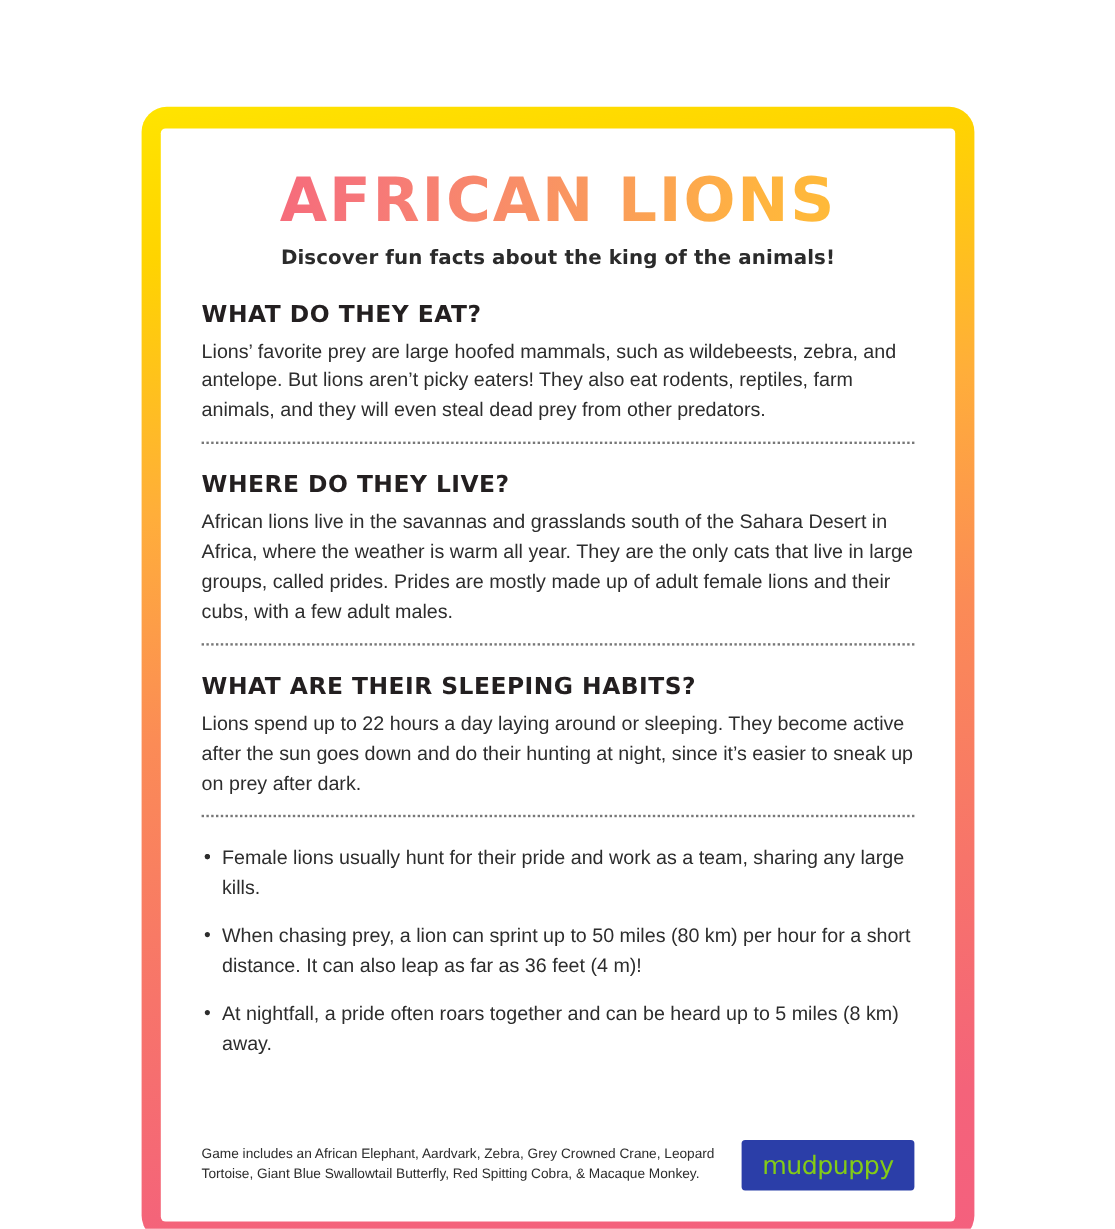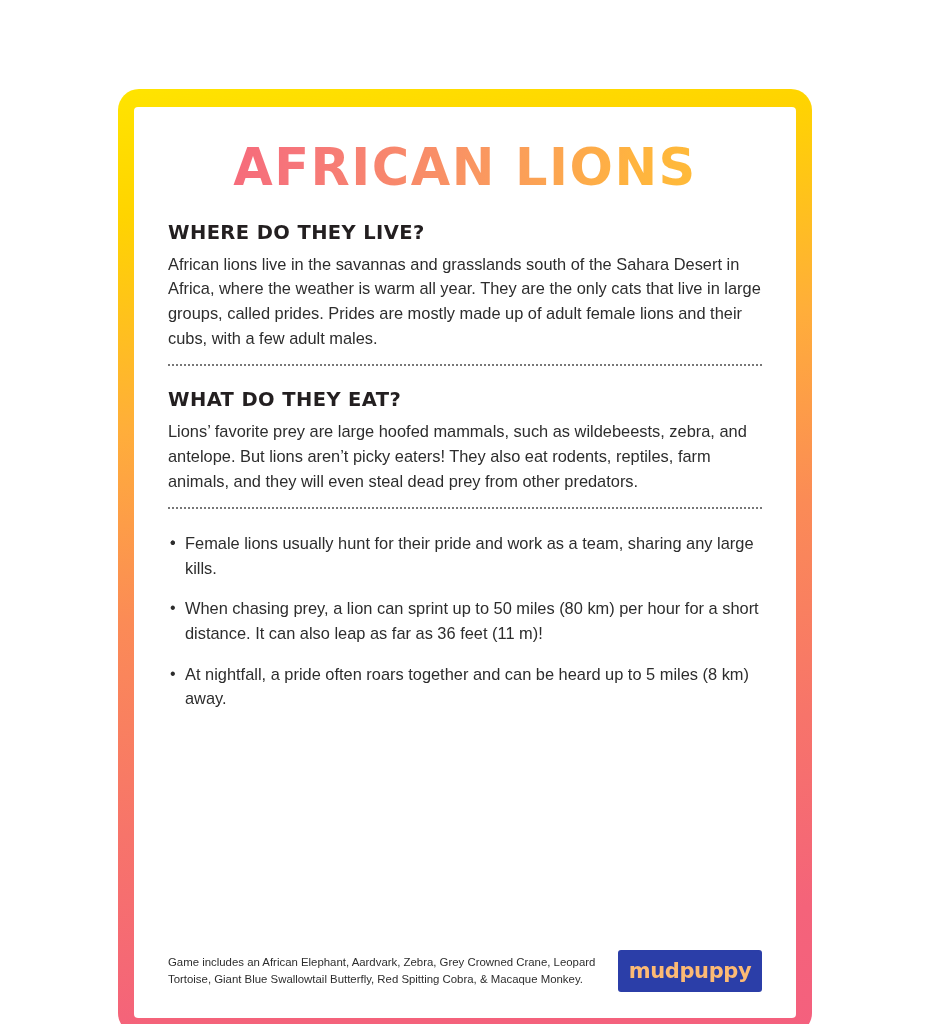--- a/index.html
+++ b/index.html
@@ -157,61 +157,67 @@
   .logo {
     width: 148px;
     height: 42px;
     background: #2b3ea8;
     border-radius: 3px;
     display: flex;
     align-items: center;
     justify-content: center;
   }
   .logo-text {
-    color: #fdba74;
-    font-family: "DejaVu Sans", sans-serif;
-    font-weight: bold;
+    color: #84cc16;
+    font-family: "DejaVu Sans", sans-serif;
+    font-weight: normal;
     font-size: 21px;
     letter-spacing: -0.4px;
   }
 </style>
 </head>
 <body>
 
 <div class="page">
   <div class="card-frame">
     <div class="card-inner">
 
       <h1 class="title">AFRICAN LIONS</h1>
+      <p class="subtitle">Discover fun facts about the king of the animals!</p>
+
+      <div class="section">
+        <h2 class="section-heading">WHAT DO THEY EAT?</h2>
+        <p class="section-body">Lions’ favorite prey are large hoofed mammals, such as wildebeests, zebra, and antelope. But lions aren’t picky eaters! They also eat rodents, reptiles, farm animals, and they will even steal dead prey from other predators.</p>
+        <div class="dots"></div>
+      </div>
 
       <div class="section">
         <h2 class="section-heading">WHERE DO THEY LIVE?</h2>
         <p class="section-body">African lions live in the savannas and grasslands south of the Sahara Desert in Africa, where the weather is warm all year. They are the only cats that live in large groups, called prides. Prides are mostly made up of adult female lions and their cubs, with a few adult males.</p>
         <div class="dots"></div>
       </div>
 
       <div class="section">
-        <h2 class="section-heading">WHAT DO THEY EAT?</h2>
-        <p class="section-body">Lions’ favorite prey are large hoofed mammals, such as wildebeests, zebra, and antelope. But lions aren’t picky eaters! They also eat rodents, reptiles, farm animals, and they will even steal dead prey from other predators.</p>
+        <h2 class="section-heading">WHAT ARE THEIR SLEEPING HABITS?</h2>
+        <p class="section-body">Lions spend up to 22 hours a day laying around or sleeping. They become active after the sun goes down and do their hunting at night, since it’s easier to sneak up on prey after dark.</p>
         <div class="dots"></div>
       </div>
 
-
       <div class="section">
         <ul class="facts-list">
           <li>
             <span class="bullet">•</span>
           </li>
           <li>
             <span class="bullet">•</span>
             <span>Female lions usually hunt for their pride and work as a team, sharing any large kills.</span>
           </li>
           <li>
             <span class="bullet">•</span>
-            <span>When chasing prey, a lion can sprint up to 50 miles (80 km) per hour for a short distance. It can also leap as far as 36 feet (11 m)!</span>
+            <span>When chasing prey, a lion can sprint up to 50 miles (80 km) per hour for a short distance. It can also leap as far as 36 feet (4 m)!</span>
           </li>
           <li>
             <span class="bullet">•</span>
             <span>At nightfall, a pride often roars together and can be heard up to 5 miles (8 km) away.</span>
           </li>
         </ul>
       </div>
 
       <div class="footer">
         <div class="footer-text">Game includes an African Elephant, Aardvark, Zebra, Grey Crowned Crane, Leopard Tortoise, Giant Blue Swallowtail Butterfly, Red Spitting Cobra, &amp; Macaque Monkey.</div>

